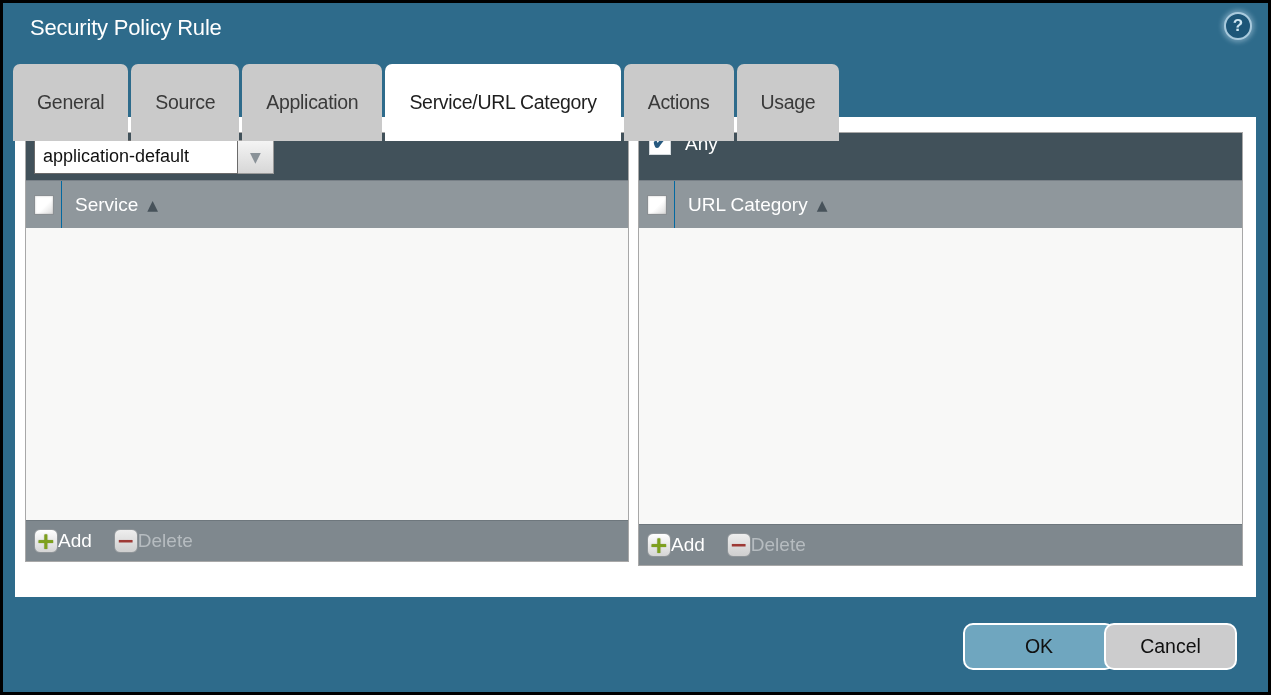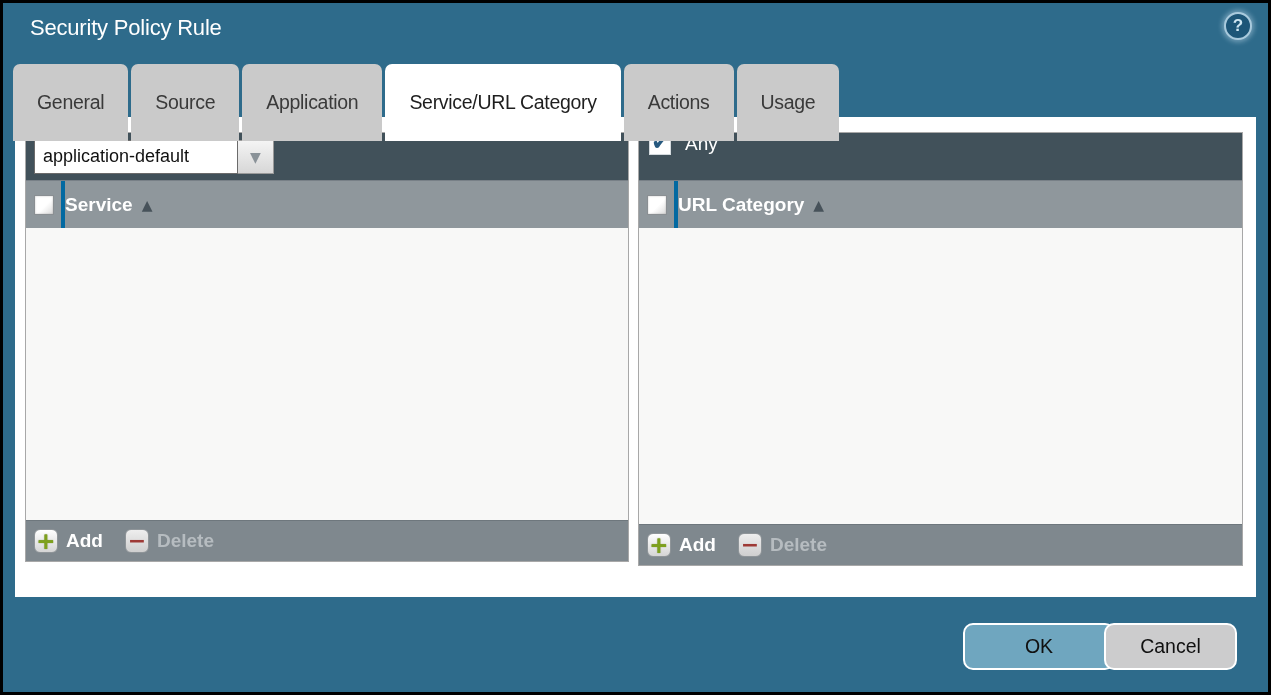--- a/index.html
+++ b/index.html
@@ -59,37 +59,37 @@
 
   .col-header{
     flex:0 0 47px;background:#8f979c;border-top:1px solid #788087;display:flex;align-items:stretch;
     color:#fff;font-size:19px;
   }
   .cbx-cell{flex:0 0 35px;display:flex;align-items:center;justify-content:center;}
   .cbx{
     width:20px;height:20px;box-sizing:border-box;border:1px solid #8a8f93;cursor:pointer;
     background:linear-gradient(135deg,#ffffff 55%,#dcdcdc);box-shadow:inset 0 0 2px rgba(0,0,0,.25);
   }
-  .col-label-cell{flex:1;display:flex;align-items:center;border-left:4px solid #0369a1;font-weight:bold;}
+  .col-label-cell{flex:1;display:flex;align-items:center;border-left:1px solid #0369a1;padding-left:13px;}
   .sort-arrow{color:#47525a;font-size:14px;margin-left:9px;}
 
   .list-body{flex:1;background:#f8f8f7;}
 
   .panel-footer{
     flex:0 0 41px;background:#7f888e;border-top:1px solid #6e777d;
     display:flex;align-items:center;padding:0 8px;box-sizing:border-box;
   }
   .footer-btn{display:flex;align-items:center;cursor:pointer;margin-right:22px;}
   .icon-sq{
     width:24px;height:24px;border-radius:6px;box-sizing:border-box;border:1px solid #8f9599;
     background:linear-gradient(#ffffff,#d5d5d5);display:flex;align-items:center;justify-content:center;
   }
   .plus-glyph{color:#7ea11d;font-size:23px;font-weight:bold;line-height:18px;text-shadow:0 0 1px #5d7a12;}
   .minus-glyph{color:#9e3a36;font-size:22px;font-weight:bold;line-height:16px;}
-  .footer-label{color:#fff;font-size:19px;margin-left:8px;font-weight:bold;}
+  .footer-label{color:#fff;font-size:19px;margin-left:0;}
   .footer-btn.disabled .footer-label{color:#b6bcc0;}
   .footer-btn.disabled .icon-sq{background:linear-gradient(#eeeeee,#cfcfcf);}
 
   
   .btn{
     position:absolute;height:47px;box-sizing:border-box;border:2px solid #fff;border-radius:10px;
     display:flex;align-items:center;justify-content:center;font-size:19.5px;color:#101010;cursor:pointer;
     font-family:"Liberation Sans",sans-serif;
   }
   .btn.ok{left:963px;top:623px;width:152px;background:#6fa6bf;}

